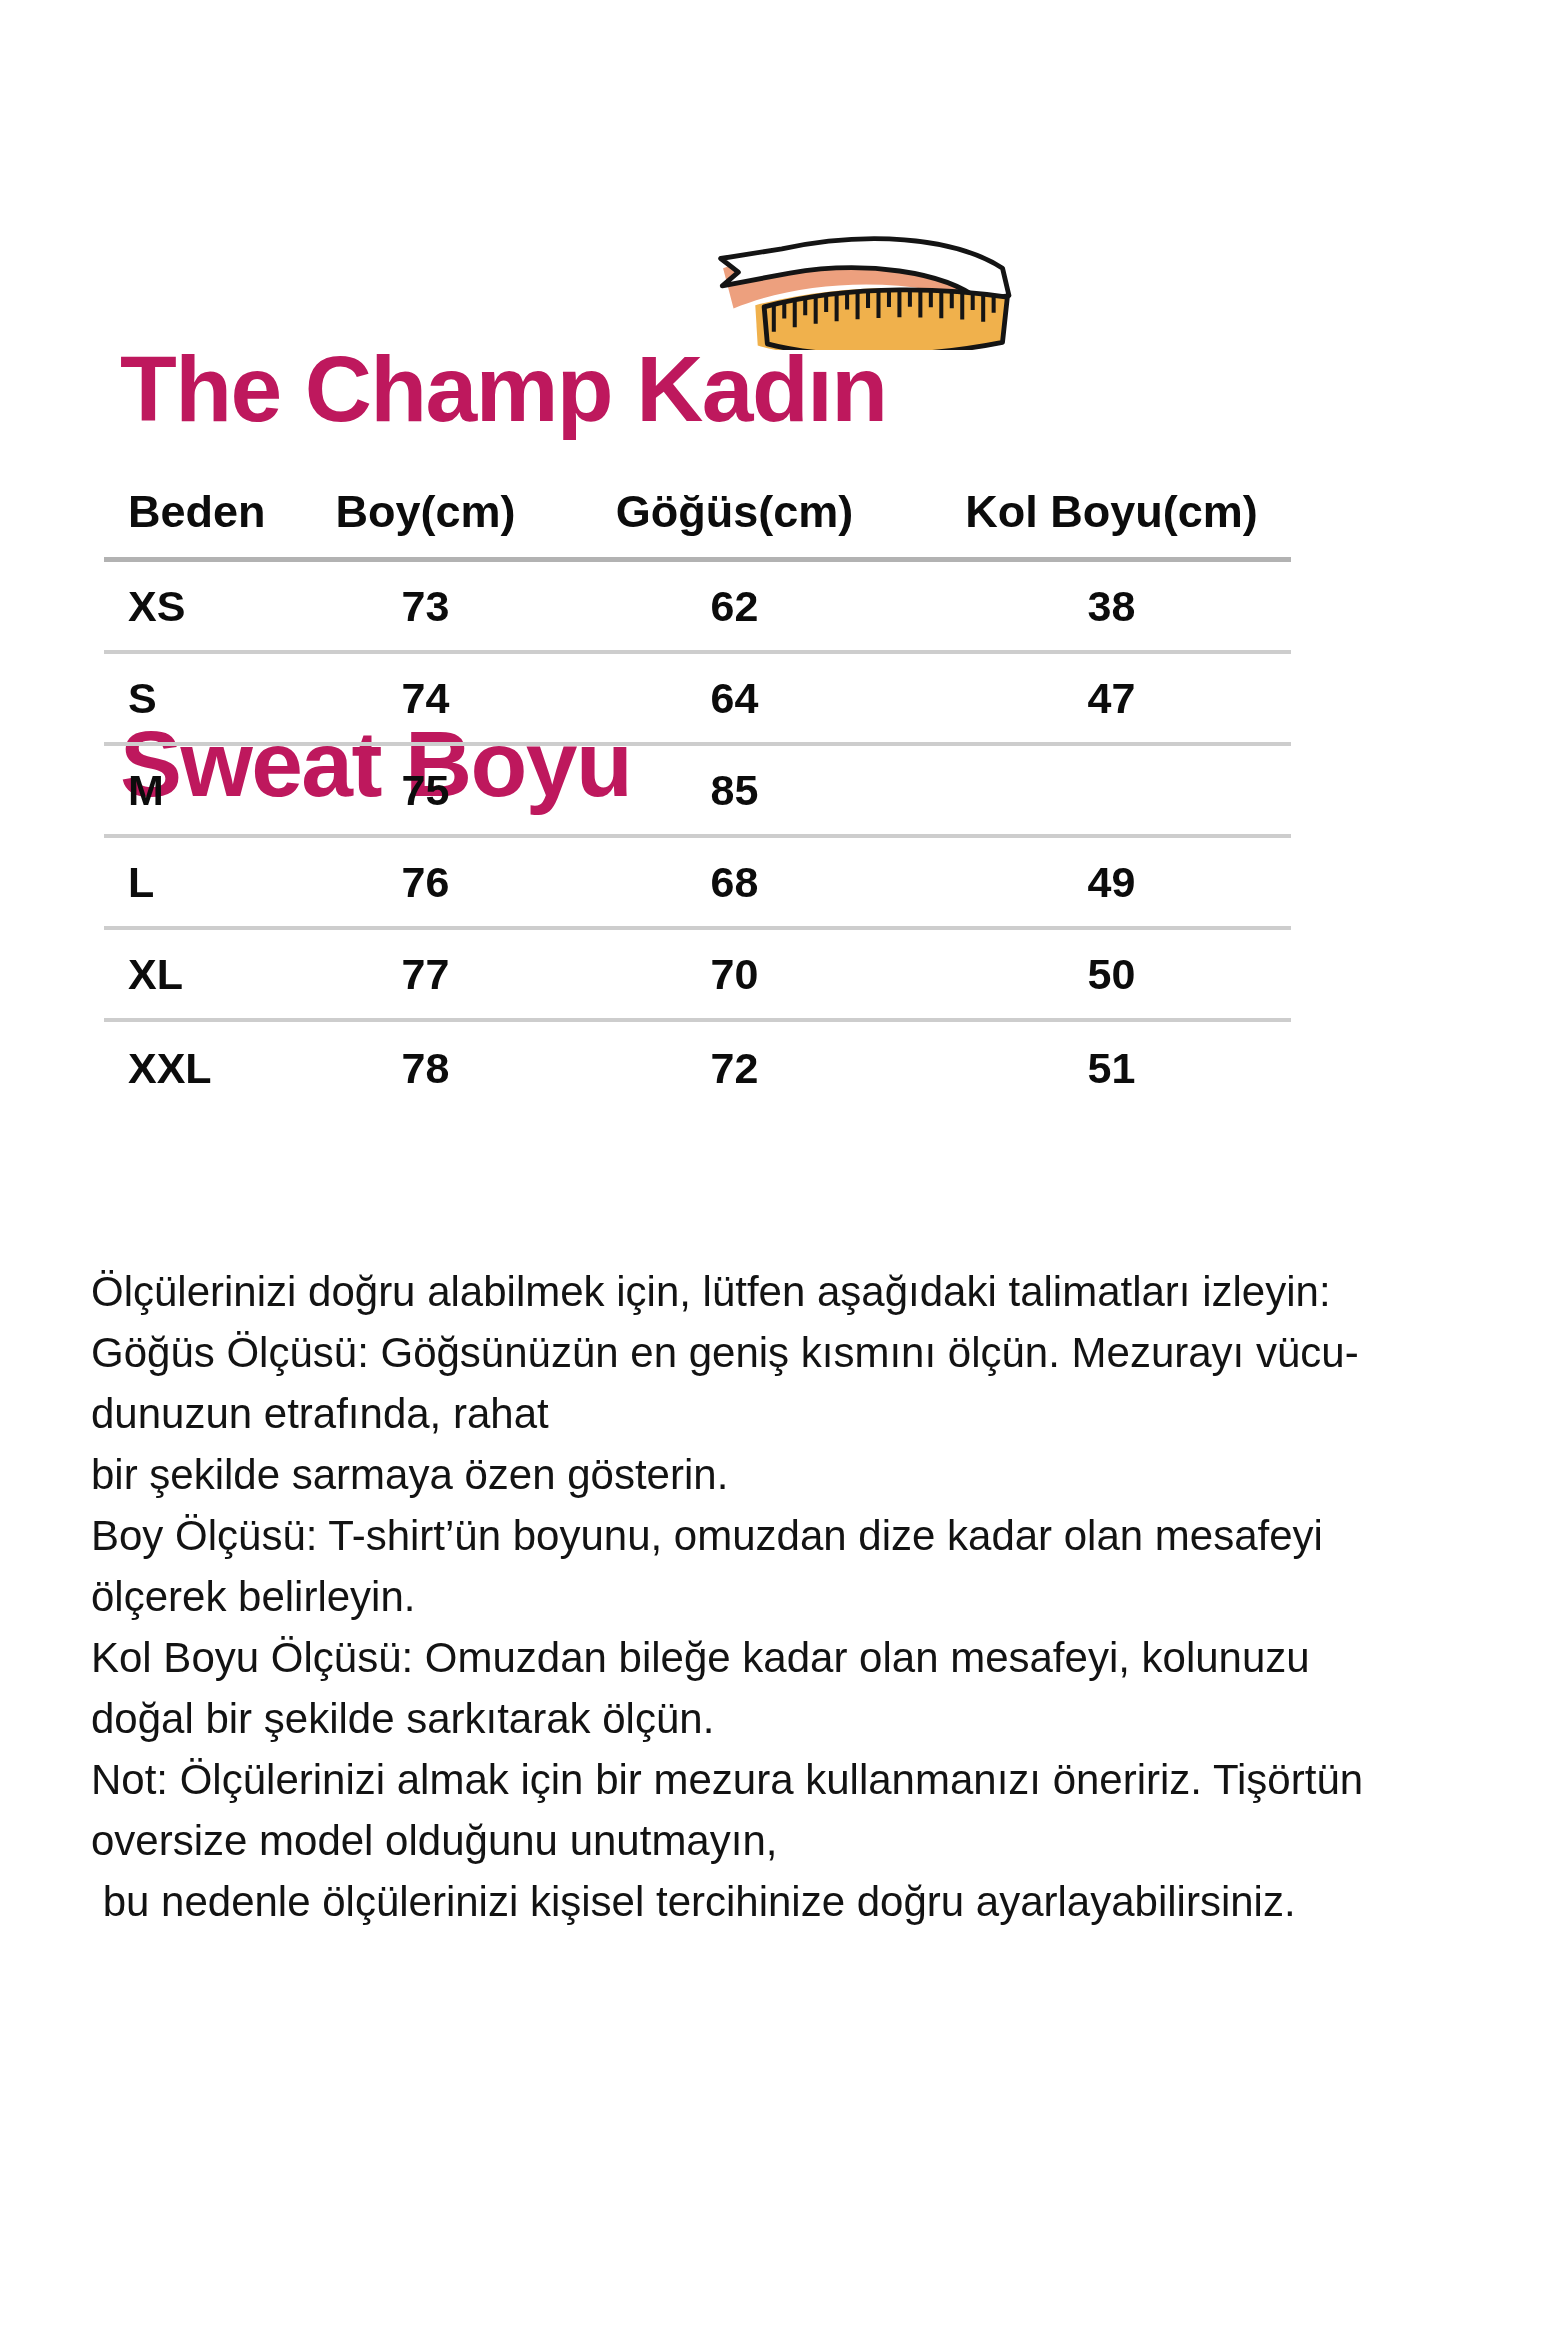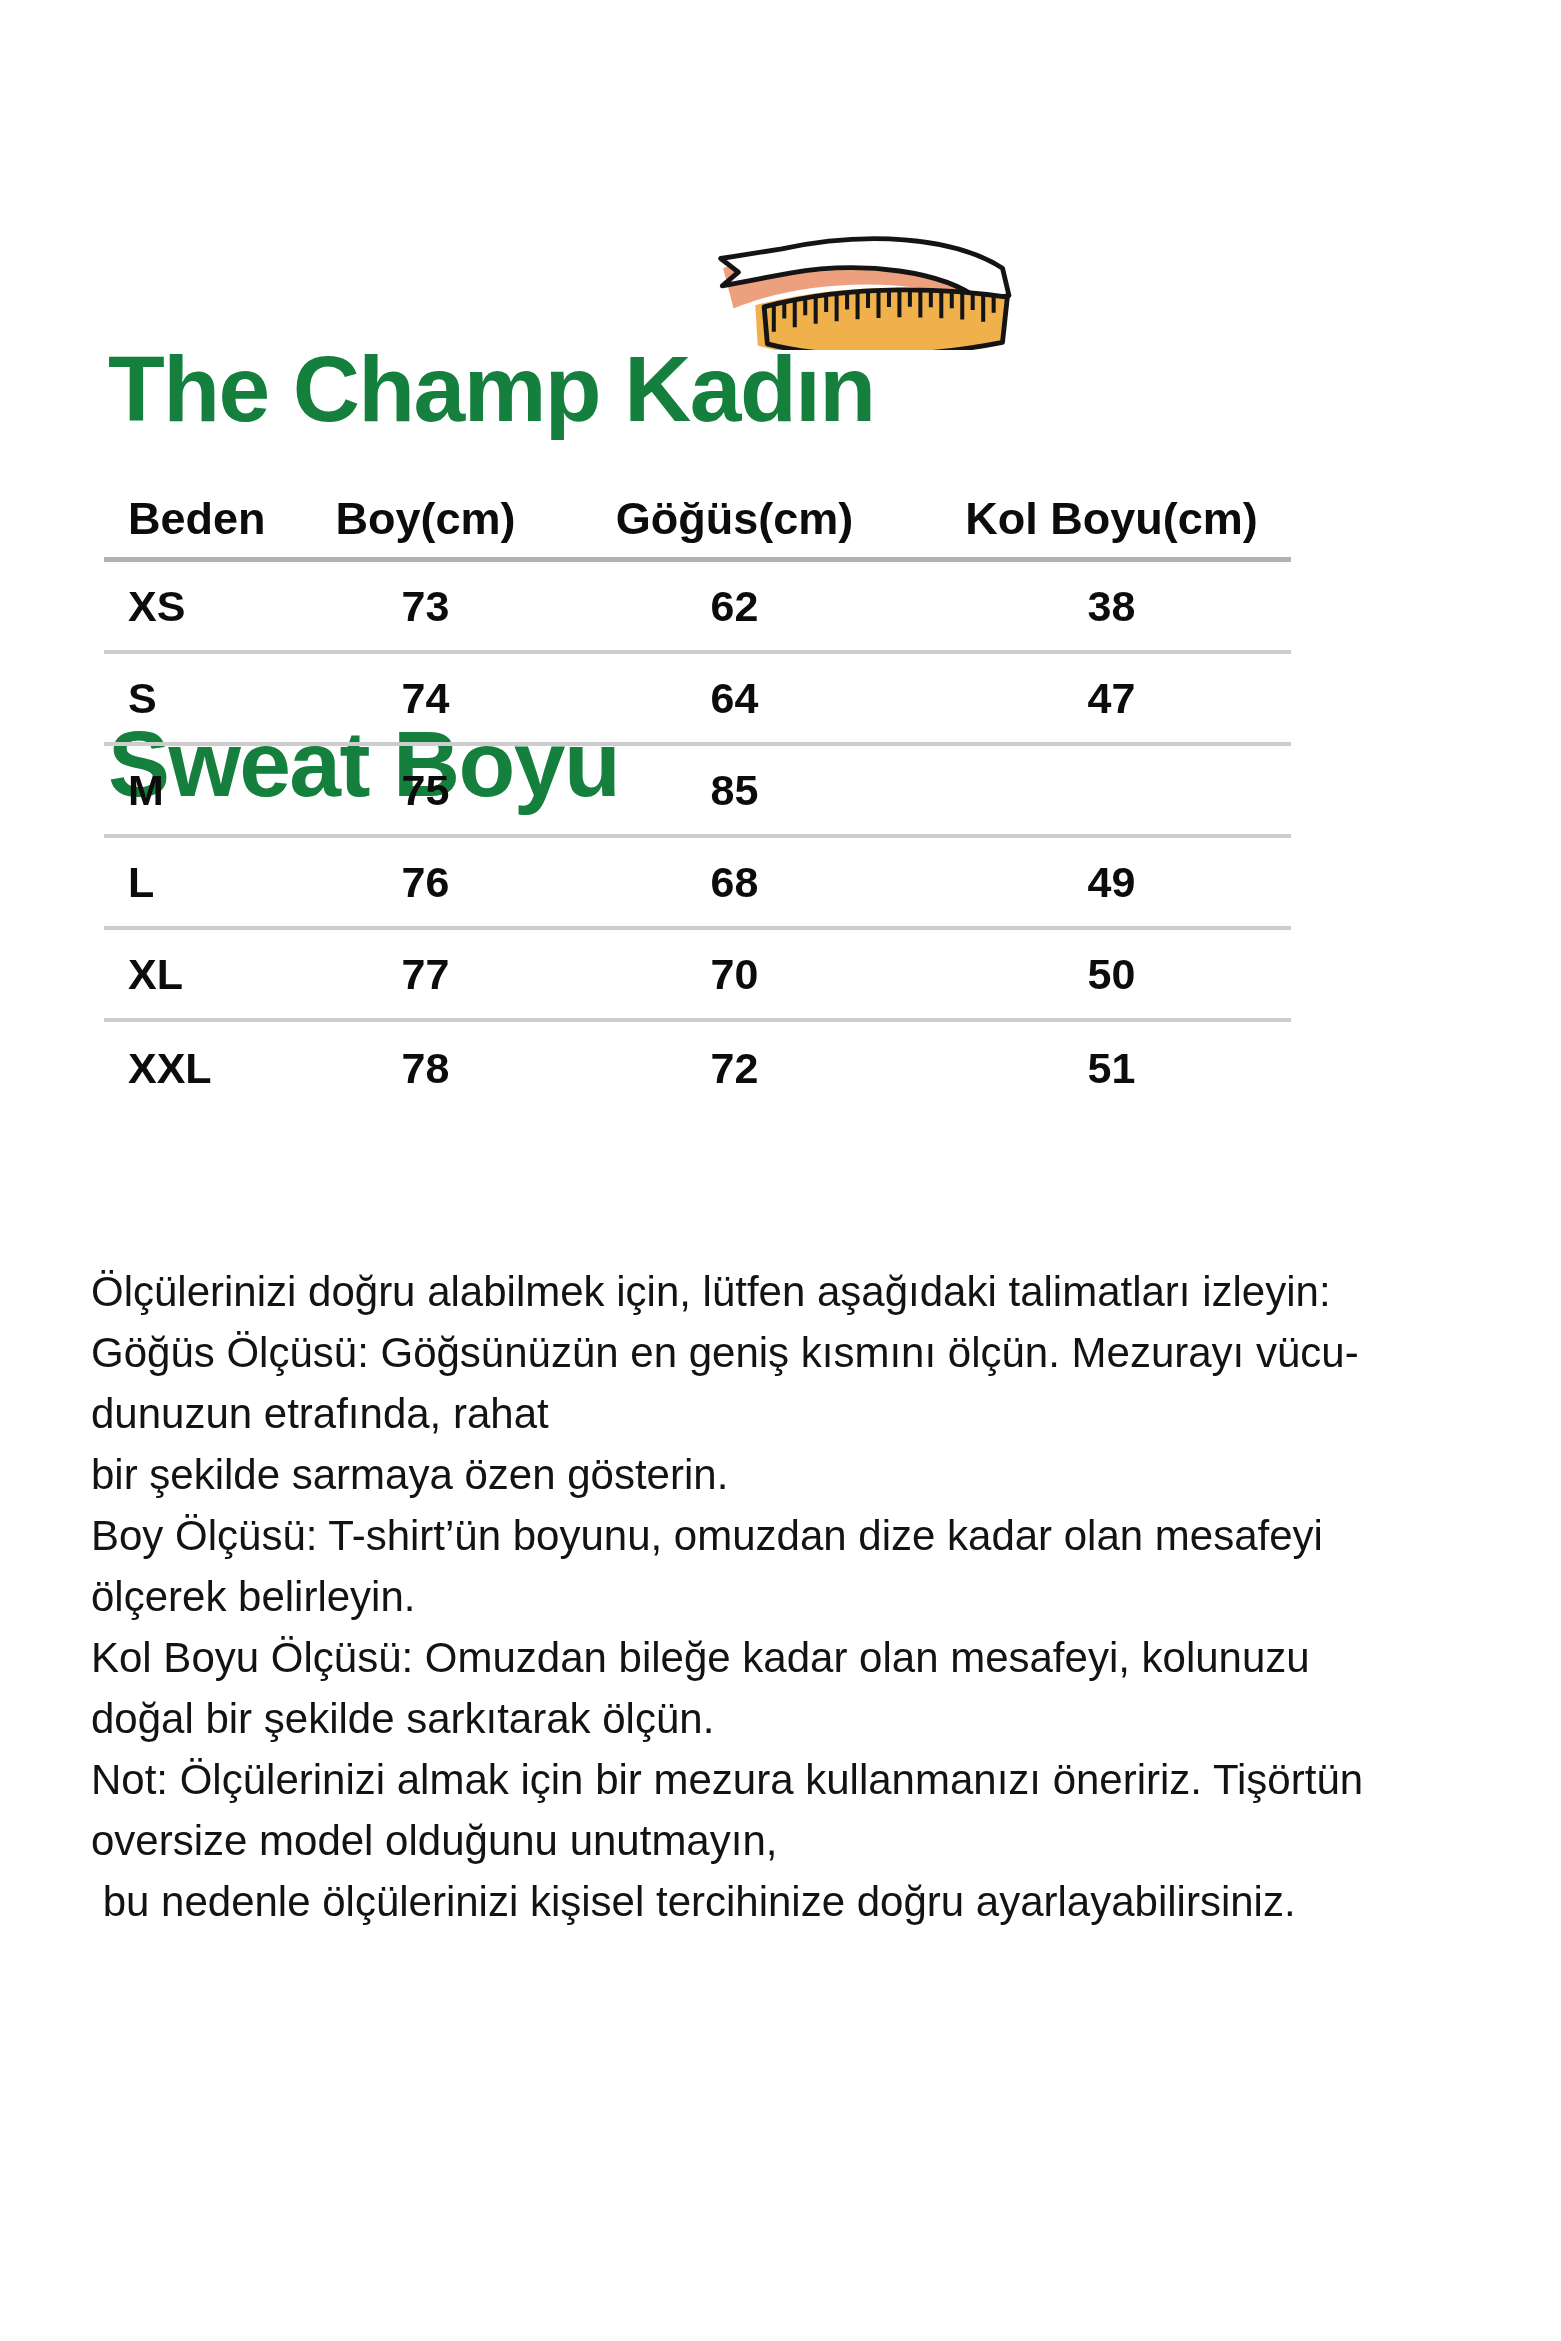--- a/index.html
+++ b/index.html
@@ -3,38 +3,38 @@
 <meta charset="utf-8">
 <style>
   * { margin:0; padding:0; box-sizing:border-box; }
   html,body { background:#ffffff; }
   body { font-family:"Liberation Sans", sans-serif; }
   .page {
     position:relative; width:1561px; height:2342px;
     background:#ffffff; overflow:hidden; color:#0d0d0d;
   }
   .title {
-    position:absolute; left:108px; top:77px;
+    position:absolute; left:120px; top:77px;
     font-size:93px; font-weight:700; line-height:125px;
-    letter-spacing:-1.6px; color:#15803d; white-space:pre;
+    letter-spacing:-1.6px; color:#be185d; white-space:pre;
   }
   .tape-icon {
     position:absolute; left:711px; top:225px; width:306px; height:125px;
   }
   .size-table {
     position:absolute; left:104px; top:480px; width:1187px;
     font-weight:700; color:#0c0c0c;
   }
   .trow {
     display:grid; grid-template-columns:209px 225px 393px 361px;
     align-items:center; height:92px; border-bottom:4.8px solid #cdcdcd;
   }
   .trow.header {
     height:82px; border-bottom:5.6px solid #b2b2b2;
-    align-items:end; padding-bottom:12px;
+    align-items:end; padding-bottom:19px;
   }
   .trow:last-child { border-bottom:none; }
   .cell { text-align:center; font-size:43px; }
   .trow.header .cell { font-size:45px; }
   .cell.size { text-align:left; padding-left:24px; }
   .instructions {
     position:absolute; left:91px; top:1261px;
     font-size:42px; line-height:61px; font-weight:400; color:#131313;
   }
   .instructions .iline { white-space:pre; }

